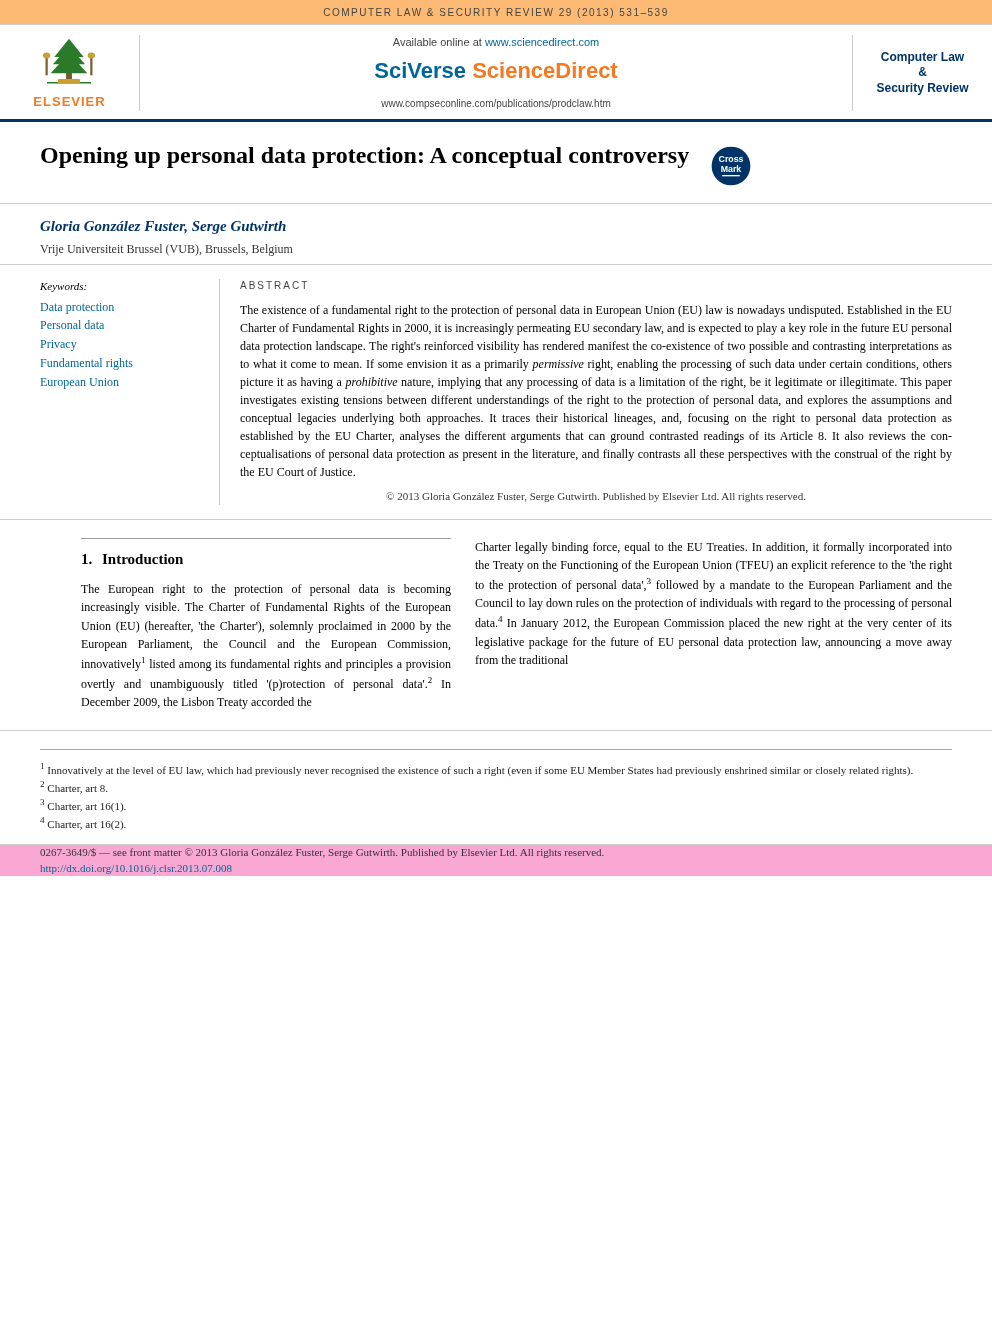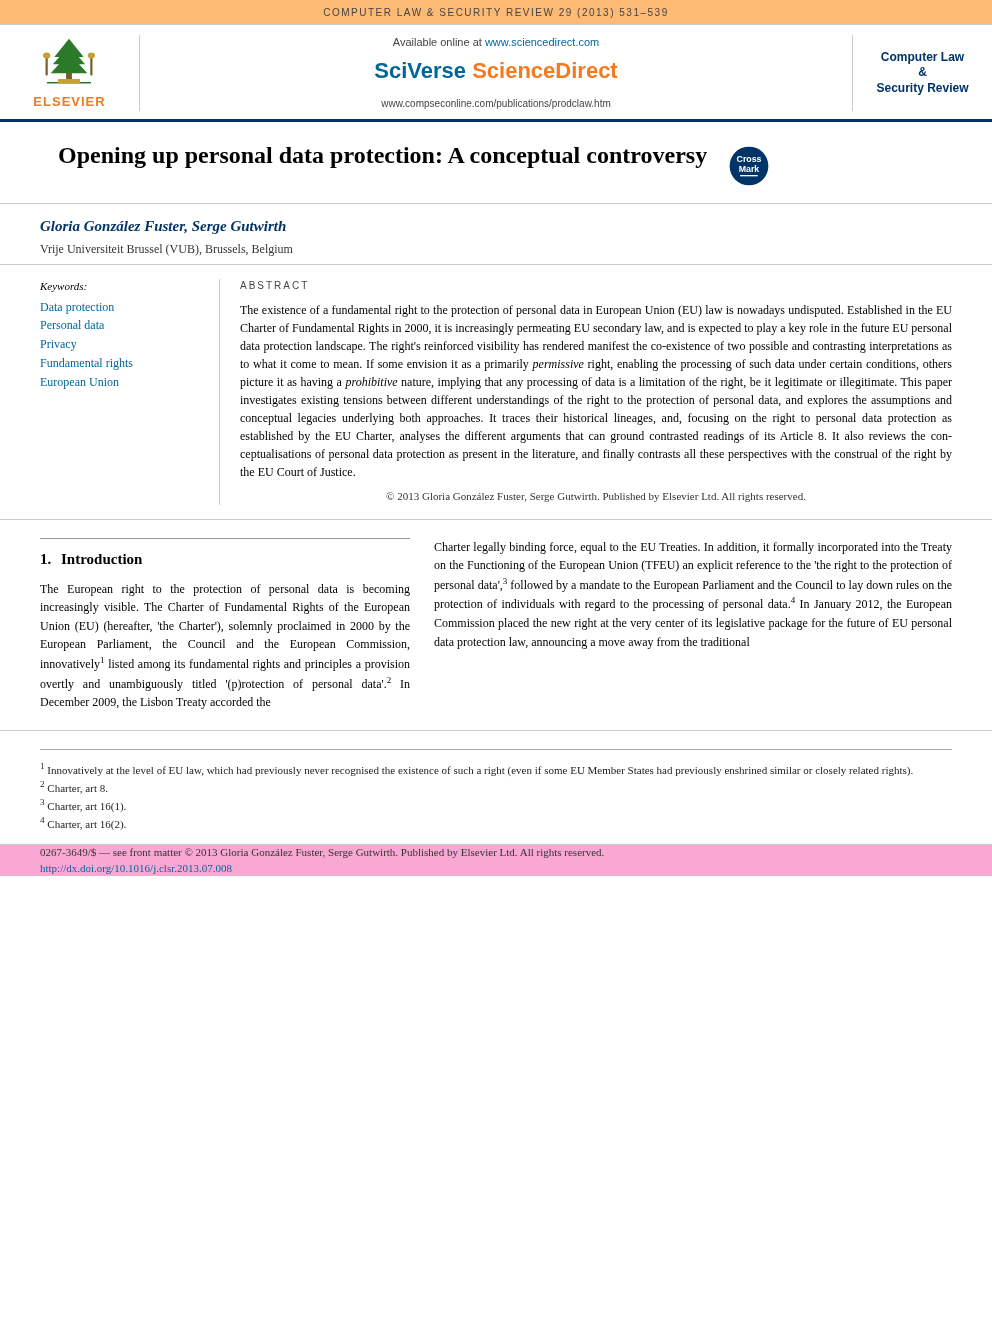--- a/index.html
+++ b/index.html
@@ -136,21 +136,20 @@
       line-height: 1.3;
       color: #000;
       max-width: 720px;
       display: inline-block;
     }
 
     .title-with-mark {
       display: flex;
       align-items: flex-start;
       gap: 20px;
-      margin-left: 18px;
     }
 
     .crossmark {
       margin-top: 4px;
       flex-shrink: 0;
     }
 
     .crossmark-circle {
       width: 44px;
       height: 44px;
@@ -231,20 +230,21 @@
       text-align: center;
       margin-top: 8px;
       color: #333;
     }
 
     
     .body-section {
       display: flex;
       padding: 18px 40px;
       gap: 24px;
+      margin-left: 41px;
     }
 
     .body-left {
       width: 370px;
       flex-shrink: 0;
     }
 
     .body-right {
       flex: 1;
     }

